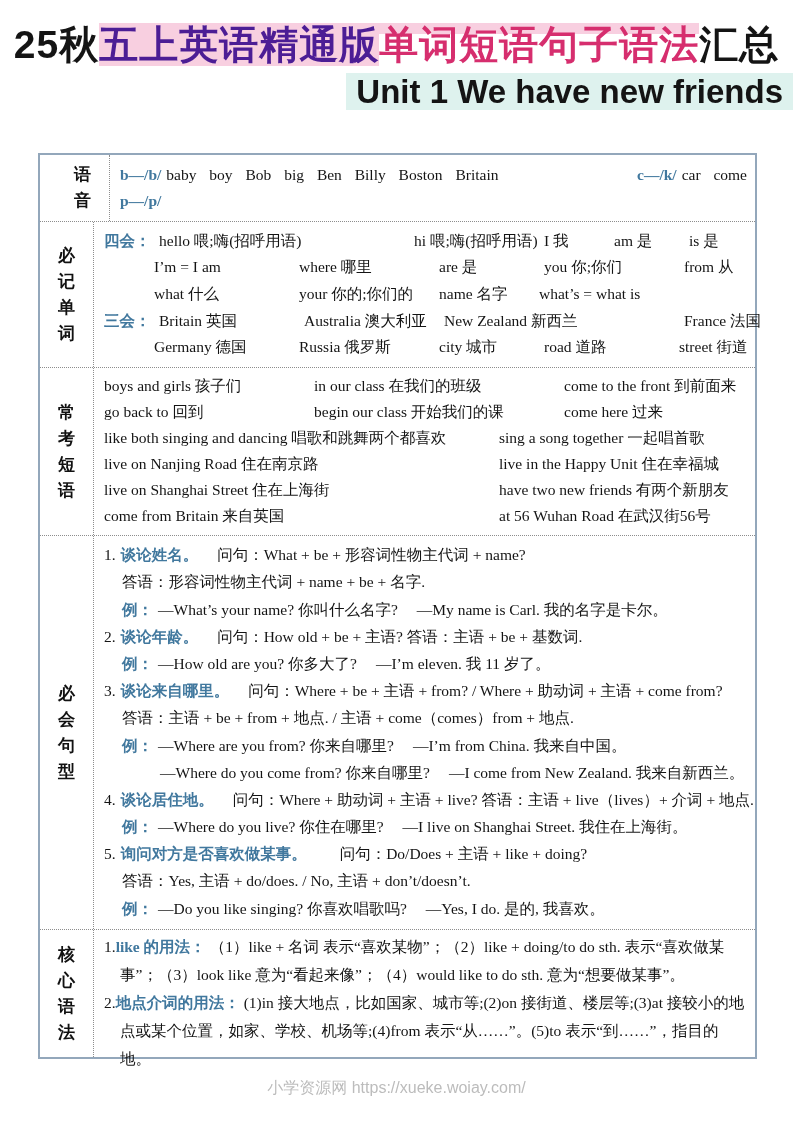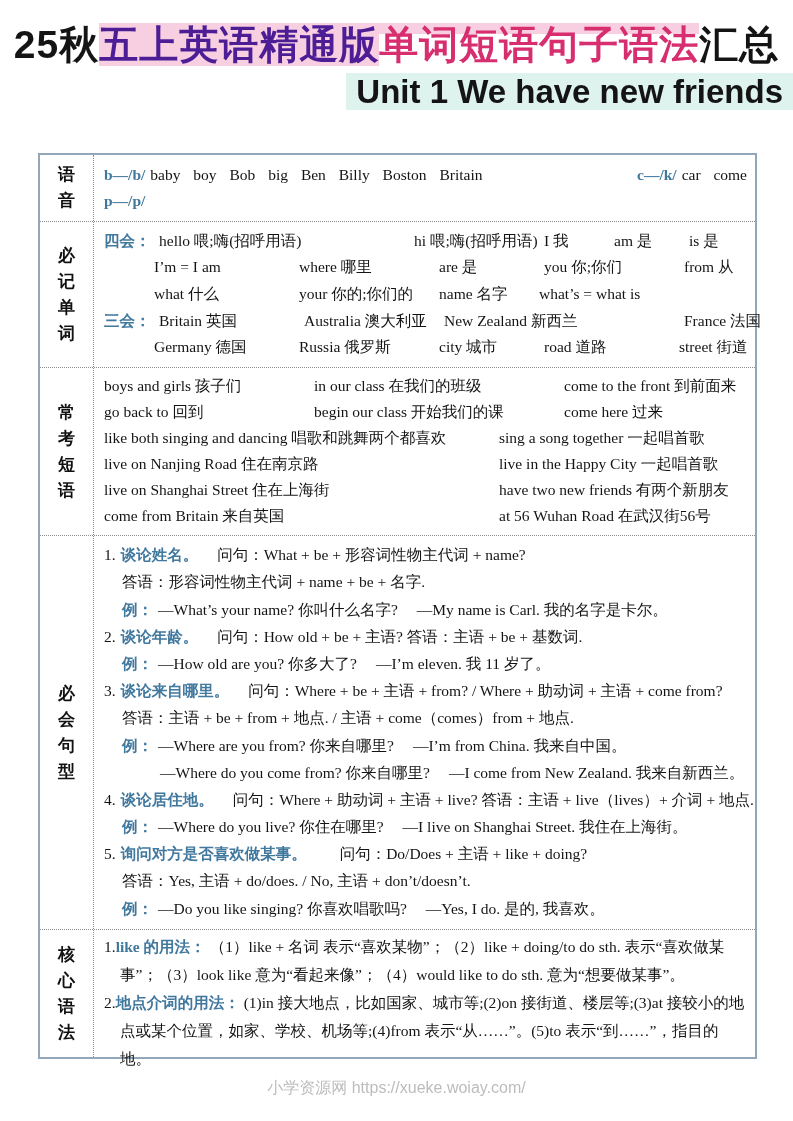--- a/index.html
+++ b/index.html
@@ -13,21 +13,21 @@
   .t-pink{color:#d62e6e;background:linear-gradient(to bottom,#f8cfe0 0 26%,rgba(0,0,0,0) 26%);}
   .subtitle{margin-top:3px;text-align:right;font-family:"Liberation Sans",sans-serif;
             font-weight:700;font-size:33px;line-height:42px;}
   .hl-cyan{background:#def2ee;padding:0 10px;}
 
   
   .tbl{position:absolute;left:38px;top:153px;width:719px;height:906px;
        border:2px solid #93a7bb;box-sizing:border-box;background:#fff;}
   .trow{display:flex;border-bottom:1px dotted #8d8d8d;box-sizing:border-box;}
   .trow:last-child{border-bottom:none;}
-  .trow:nth-child(1){height:67px;}
+  .trow:nth-child(1){height:67px;padding-left:16px;}
   .trow:nth-child(2){height:146px;}
   .trow:nth-child(3){height:168px;}
   .trow:nth-child(4){height:394px;}
   .trow:nth-child(5){height:127px;}
   .tlabel{width:54px;flex:0 0 54px;border-right:1px dotted #8d8d8d;box-sizing:border-box;
           display:flex;align-items:center;justify-content:center;}
   .vtext{width:1.15em;line-height:26px;text-align:center;word-break:break-all;
          font-weight:700;font-size:17px;font-family:"Liberation Sans",sans-serif;color:#111;}
   .tcontent{flex:1;display:flex;flex-direction:column;justify-content:space-evenly;
             padding:3px 8px 3px 10px;box-sizing:border-box;font-size:15.5px;}
@@ -166,21 +166,21 @@
             <span class="seg">go back to 回到</span>
             <span class="seg">begin our class 开始我们的课</span>
             <span class="seg">come here 过来</span>
           </div>
           <div class="line p2">
             <span class="seg">like both singing and dancing 唱歌和跳舞两个都喜欢</span>
             <span class="seg">sing a song together 一起唱首歌</span>
           </div>
           <div class="line p2">
             <span class="seg">live on Nanjing Road 住在南京路</span>
-            <span class="seg">live in the Happy City 一起唱首歌</span>
+            <span class="seg">live in the Happy Unit 住在幸福城</span>
           </div>
           <div class="line p2">
             <span class="seg">live on Shanghai Street 住在上海街</span>
             <span class="seg">have two new friends 有两个新朋友</span>
           </div>
           <div class="line p2">
             <span class="seg">come from Britain 来自英国</span>
             <span class="seg">at 56 Wuhan Road 在武汉街56号</span>
           </div>
         </div>

